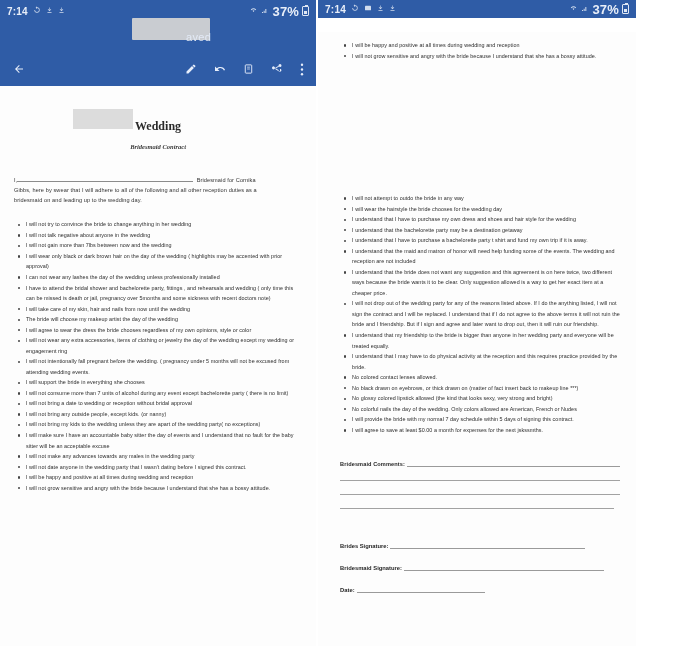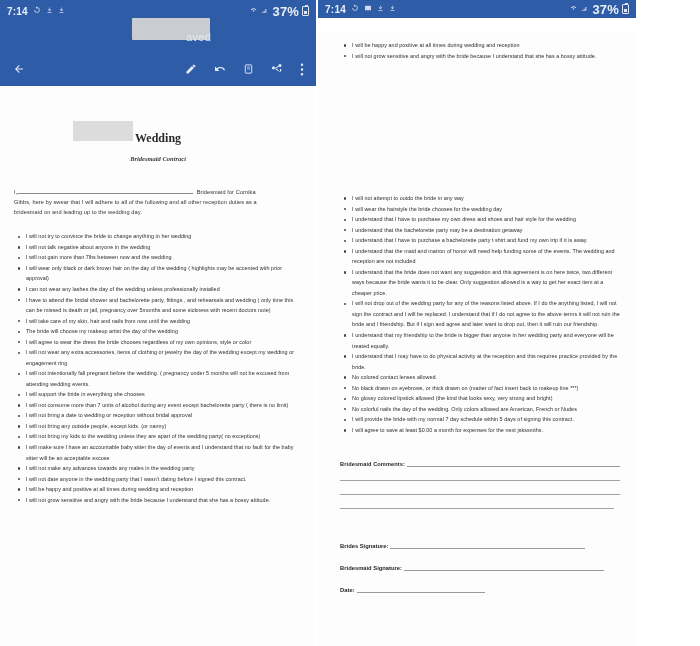--- a/index.html
+++ b/index.html
@@ -50,21 +50,21 @@
     position:absolute; left:186px; top:9px; letter-spacing:.3px;
   }
   .appbar-iconrow { height: 34px; display:flex; align-items:center; padding: 0 12px; }
   .ab-back { color:#eaf0fa; font-size:17px; line-height:1; filter: blur(.3px); }
   .ab-actions { margin-left:auto; display:flex; align-items:center; gap:17px; }
   .ab-ico { color:#e7eefb; font-size:13px; line-height:1; filter: blur(.45px); display:inline-block; }
   .ab-ico svg { display:block; }
 
   
   .page { background:#fdfdfd; height: 100%; position: relative; }
-  .page-inner { padding: 12px 14px; }
+  .page-inner { padding: 0 14px; }
 
   .doc-head { text-align:center; padding-top: 30px; }
   .doc-heading {
     font-family: "Liberation Serif", serif;
     font-size: 12px; font-weight: 700; color:#2b2b2b;
     filter: blur(.35px); position: relative; display:inline-block;
   }
   .heading-redact {
     position:absolute; left:-62px; top:-10px; width:60px; height:20px;
     background:#dcdcdc;

